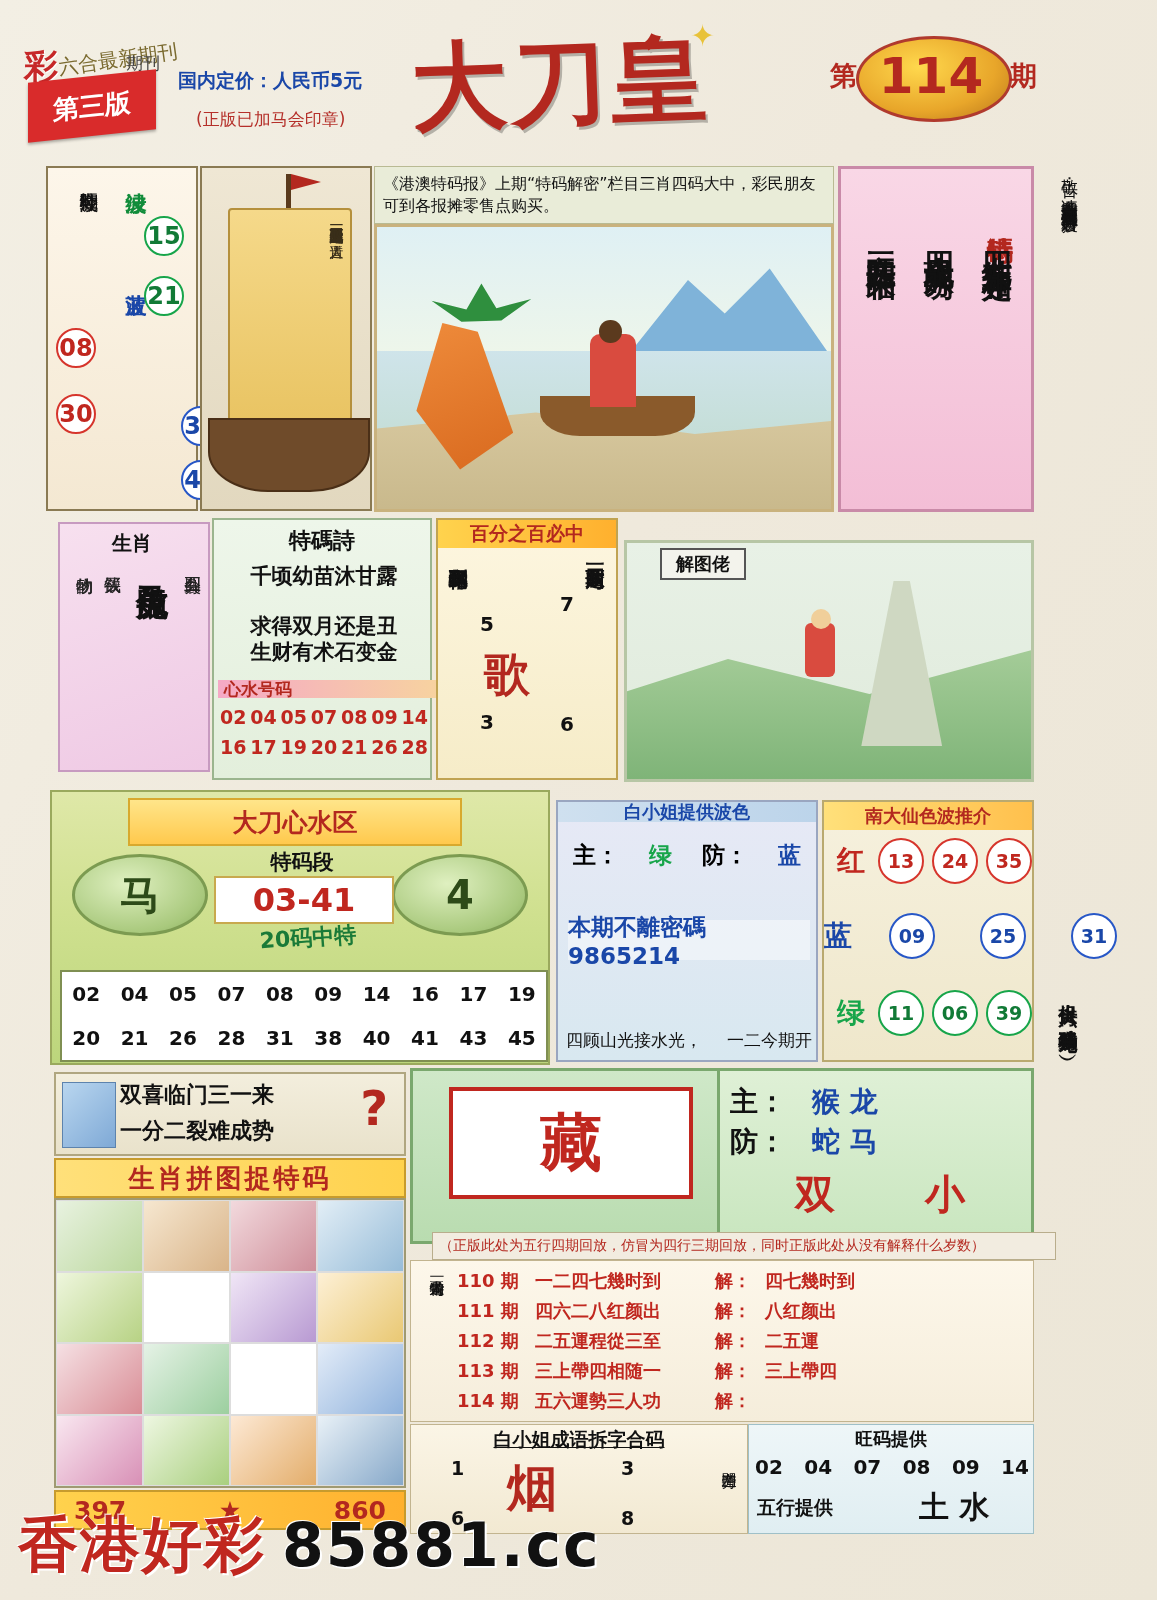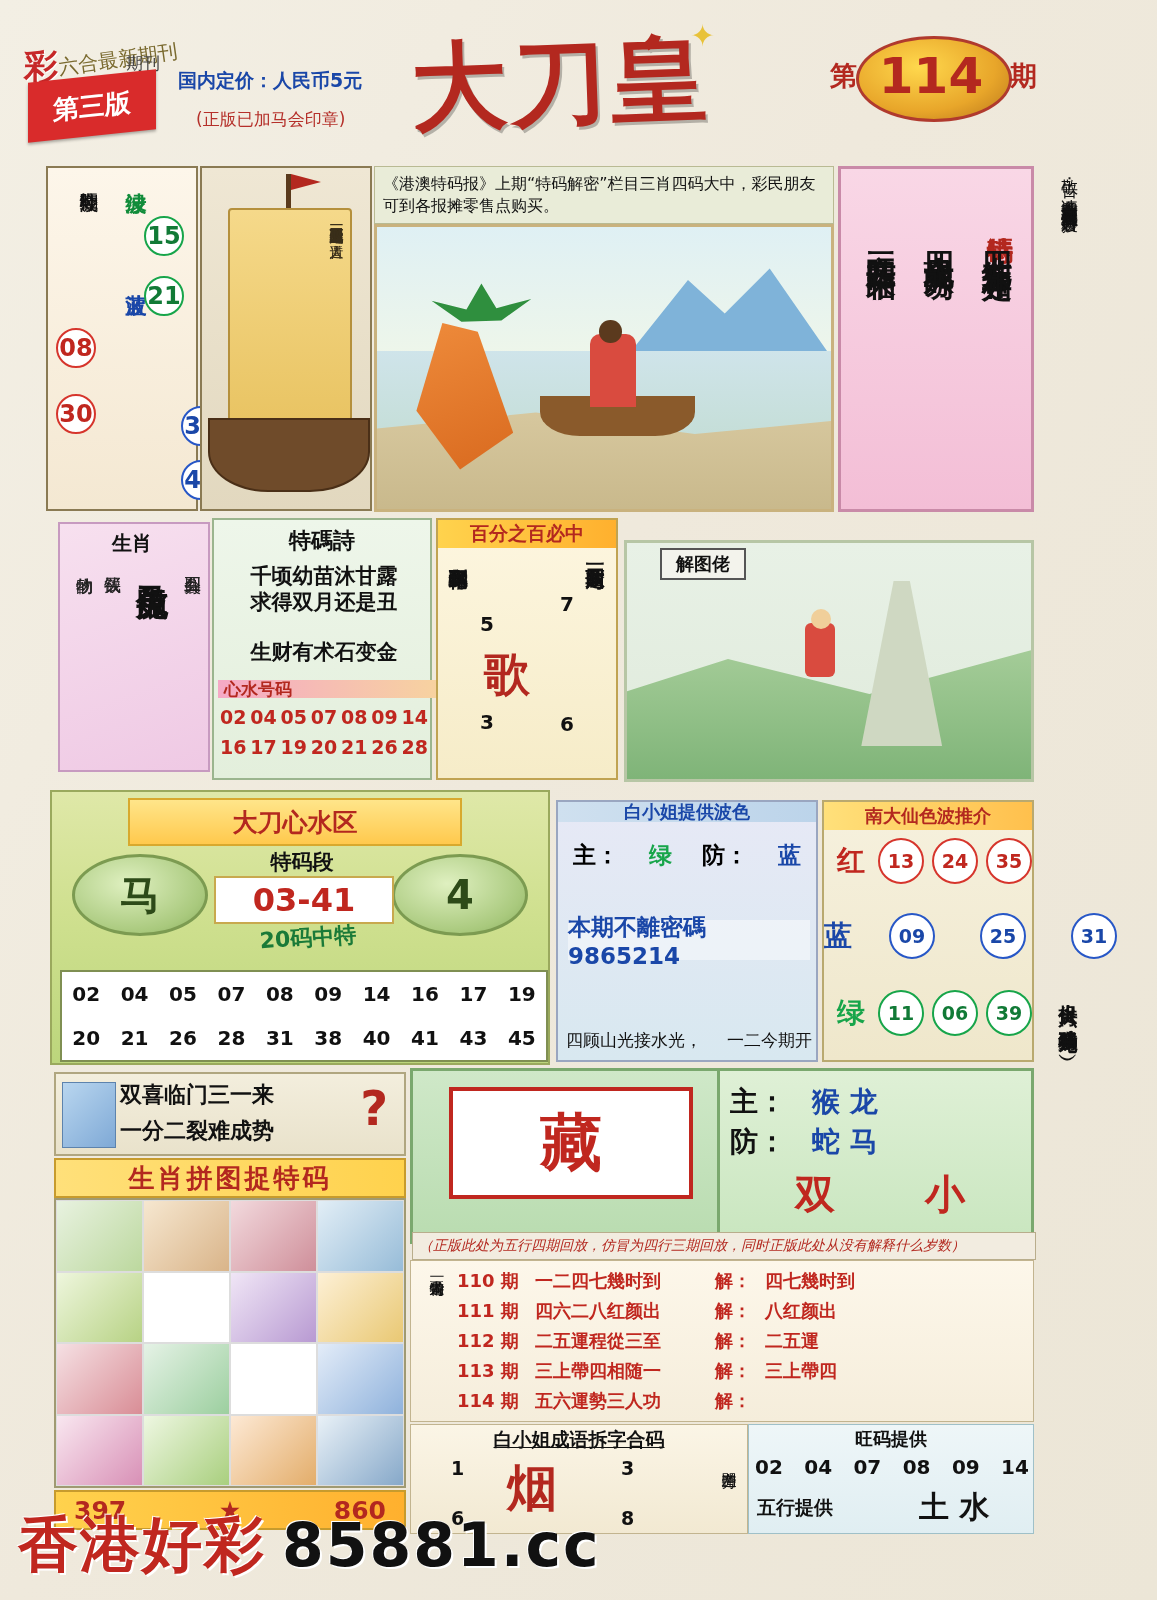--- a/index.html
+++ b/index.html
@@ -346,23 +346,23 @@
     border:3px solid #7aa86e;border-left:none;
   }
   .zhuFang .r{position:absolute;left:10px;font-size:28px;font-weight:bold;color:#111;}
   .zhuFang .r .v{color:#1a47a8;margin-left:26px;}
   .shuangxiao{
     position:absolute;left:30px;top:96px;width:260px;
     display:flex;justify-content:space-around;font-size:40px;color:#c0271f;font-weight:bold;
   }
 
   .notebar{
-    left:412px;top:1232px;width:624px;height:28px;
+    left:432px;top:1232px;width:624px;height:28px;
     background:#f2ece0;border:1px solid #b9ad8c;
-    font-size:14px;color:#b3281f;display:flex;align-items:center;padding:0 6px;font-style:italic;
+    font-size:14px;color:#b3281f;display:flex;align-items:center;padding:0 6px;
   }
   .histbox{
     left:410px;top:1260px;width:624px;height:162px;
     background:linear-gradient(180deg,#fdf7ea,#f5eddb);
     border:1px solid #c2b48f;
   }
   .histbox .side{
     position:absolute;left:6px;top:8px;width:28px;height:146px;
     font-size:15px;color:#111;line-height:1.1;
   }
@@ -482,21 +482,21 @@
     <div class="t">生肖</div>
     <div class="c1 vtext">的动物</div>
     <div class="c2 vtext">欲钱买</div>
     <div class="big vtext">马鼠虎兔</div>
     <div class="c3 vtext">四分五裂</div>
   </div>
 
   <div class="abs shibox">
     <div class="t">特碼詩</div>
     <div class="l" style="top:42px;">千顷幼苗沐甘露</div>
-    <div class="l" style="top:68px;">求得双月还是丑</div>
+    <div class="l" style="top:92px;">求得双月还是丑</div>
     <div class="l" style="top:118px;">生财有术石变金</div>
     <div class="subt">心水号码</div>
     <div class="nums">
       <div style="display:flex;justify-content:space-between;">
         <span>02</span>
         <span>04</span>
         <span>05</span>
         <span>07</span>
         <span>08</span>
         <span>09</span>

